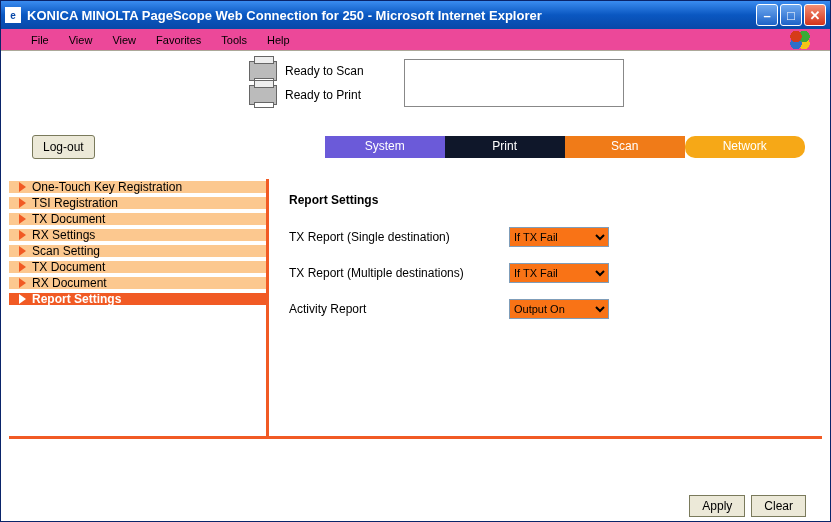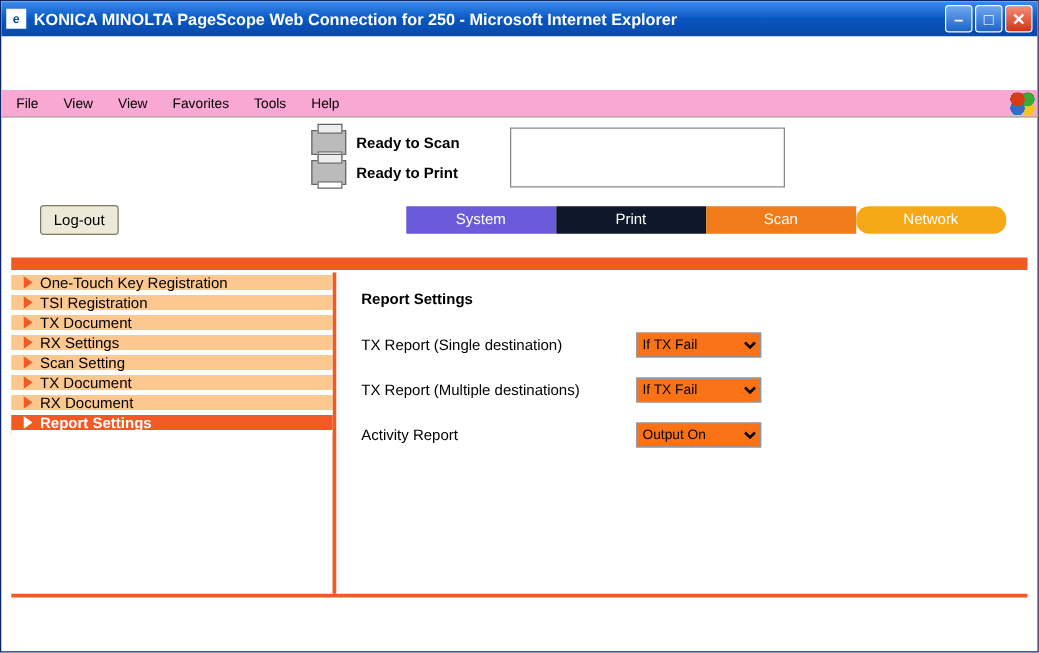--- a/index.html
+++ b/index.html
@@ -34,42 +34,42 @@
   .win-buttons { display:flex; gap:2px; margin-left:auto; }
   .win-btn {
     width:22px;height:22px;border:1px solid #fff;border-radius:3px;
     display:flex;align-items:center;justify-content:center;
     color:#fff;font-weight:bold;font-family:Arial;
     background: linear-gradient(to bottom,#6fa9ef,#1e63c8);
     cursor:pointer;
   }
   .win-btn.close { background: linear-gradient(to bottom,#f48f74,#d2331a); }
   .menubar {
-    height:22px; background:#f9a8d4; border-bottom:1px solid #aca899;
-    display:flex; align-items:center; padding:0 2px; gap:0;margin-top:43px;
+    height:22px; background:#ec4899; border-bottom:1px solid #aca899;
+    display:flex; align-items:center; padding:0 20px; gap:0;
   }
   .menubar .mitem { padding:3px 10px; cursor:pointer; }
   .winflag { margin-left:auto; width:20px;height:18px;
     background:
       radial-gradient(circle at 30% 30%, #d63b1a 30%, transparent 31%),
       radial-gradient(circle at 70% 30%, #3aa936 30%, transparent 31%),
       radial-gradient(circle at 30% 70%, #2f6fc9 30%, transparent 31%),
       radial-gradient(circle at 70% 70%, #f5c518 30%, transparent 31%);
   }
   .content { padding:8px 8px 4px 8px; height:calc(100% - 50px); display:flex; flex-direction:column; }
   .status-row { display:flex; align-items:center; margin-left:240px; }
   .status-col { display:flex; flex-direction:column; gap:4px; }
-  .status-item { display:flex; align-items:center; gap:8px; font-weight:bold; font-size:12px; }
+  .status-item { display:flex; align-items:center; gap:8px; font-weight:normal; font-size:12px; }
   .printer-icon {
     width:28px;height:20px;background:#bbb;border:1px solid #666;position:relative;
   }
   .printer-icon::before{content:"";position:absolute;top:-6px;left:4px;width:18px;height:6px;background:#eee;border:1px solid #666;}
   .printer-icon::after{content:"";position:absolute;bottom:-4px;left:4px;width:18px;height:4px;background:#fff;border:1px solid #666;}
   .status-box { width:220px;height:48px;border:1px solid #888;margin-left:40px; }
-  .logout-row { display:flex; align-items:center; margin-top:14px;padding-left:23px; }
+  .logout-row { display:flex; align-items:center; margin-top:28px;padding-left:23px; }
   .logout-btn {
     padding:4px 10px; border:1px solid #7a7a5c; background:#ece9d8;
     border-radius:3px; cursor:pointer; font-size:12px;
   }
   .tabbar { display:flex; margin-left:230px; }
   .tab { width:120px; height:22px; color:#fff; text-align:center; padding-top:3px; font-size:12px; cursor:pointer; }
   .tab.system { background:#6b5ad9; }
   .tab.print { background:#0f172a; }
   .tab.scan { background:#f07b18; }
   .tab.network { background:#f6a817;border-radius:10px; }

